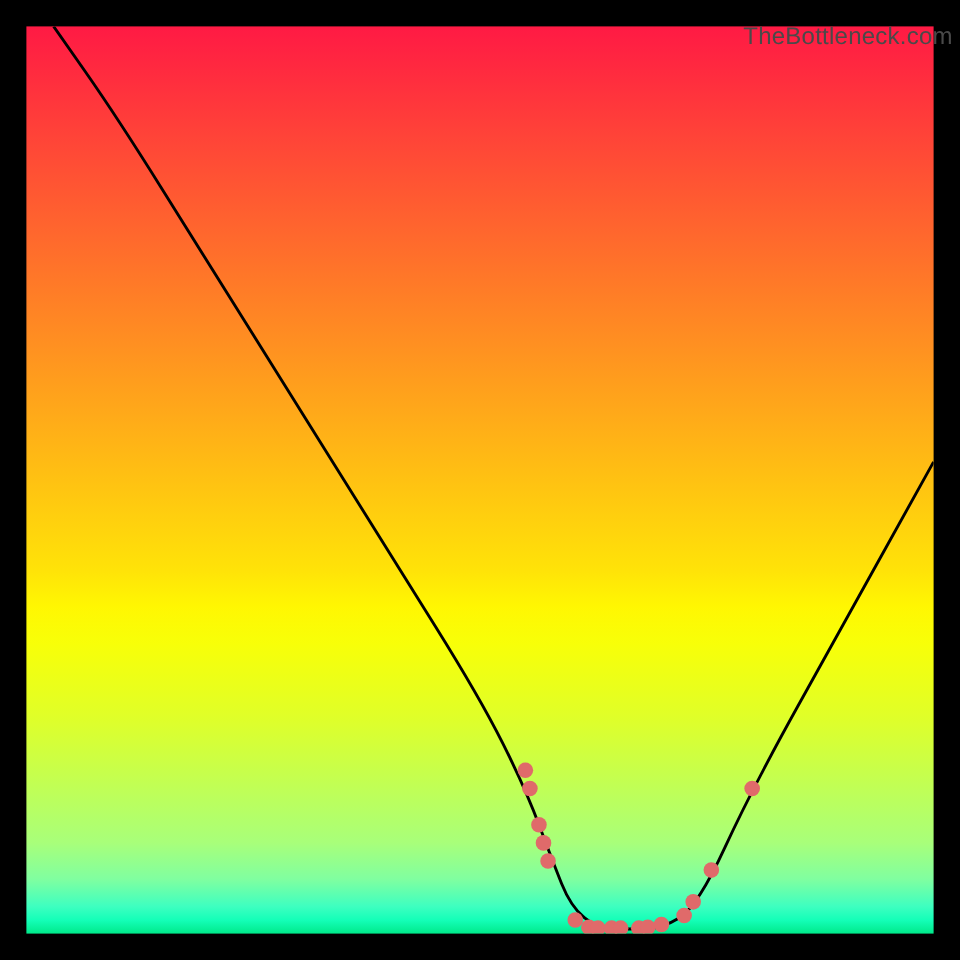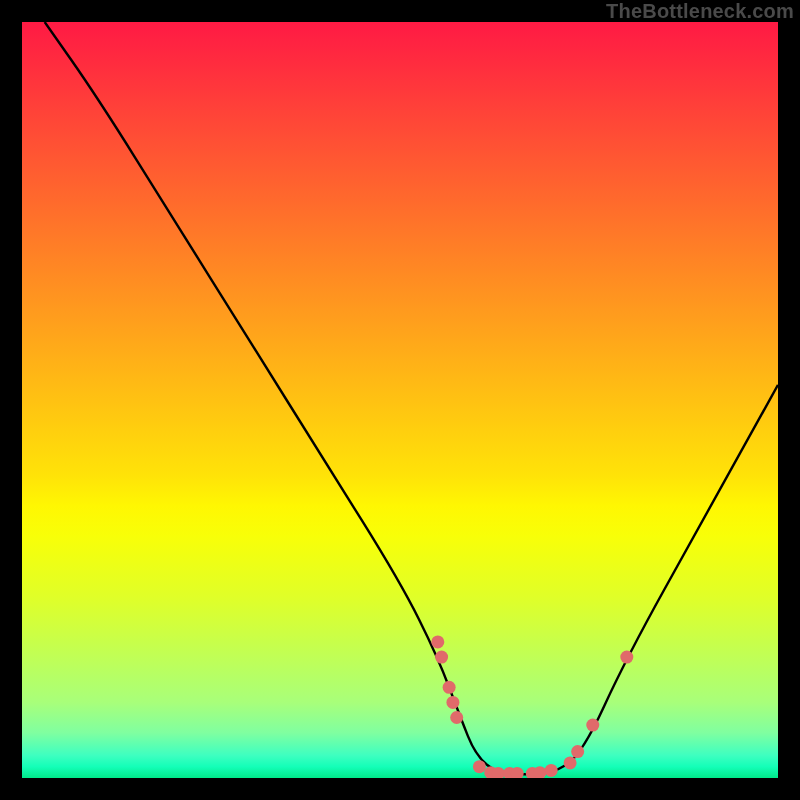--- a/index.html
+++ b/index.html
@@ -29,25 +29,25 @@
       #c8ff4a 82%,
       #a8ff7a 90%,
       #80ffa0 94%,
       #3effc0 97%,
       #14ffb8 98.5%,
       #00e98a 100%
     );
   }
   .watermark {
     position: absolute;
-    top: 0;
+    top: 20px;
     right: 6px;
     color: #4a4a4a;
     font-size: 20px;
-    font-weight: 700;
+    font-weight: 400;
     letter-spacing: 0.2px;
     margin-left: 36px;
   }
   svg.curve {
     position: absolute;
     left: 0; top: 0;
     width: 756px; height: 756px;
   }
 </style>
 </head>

